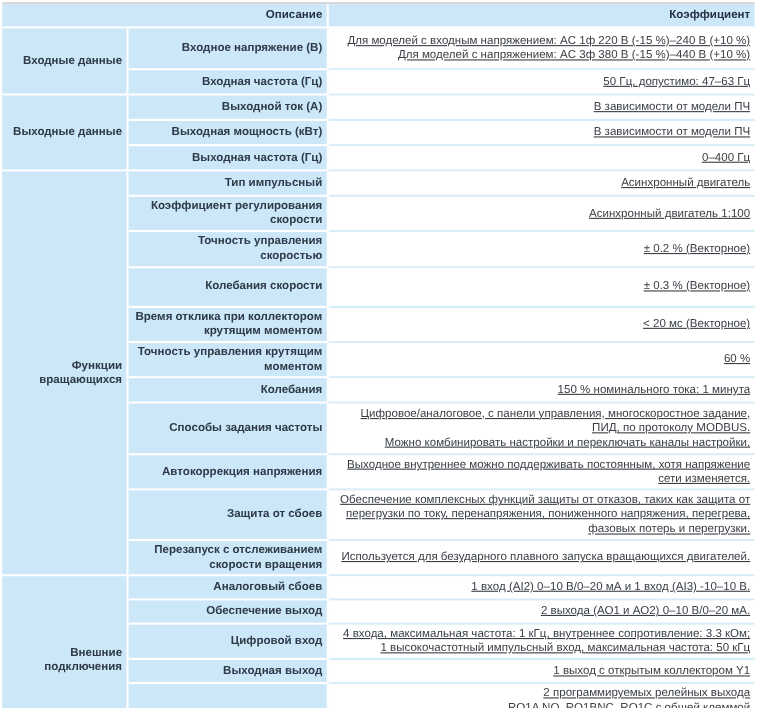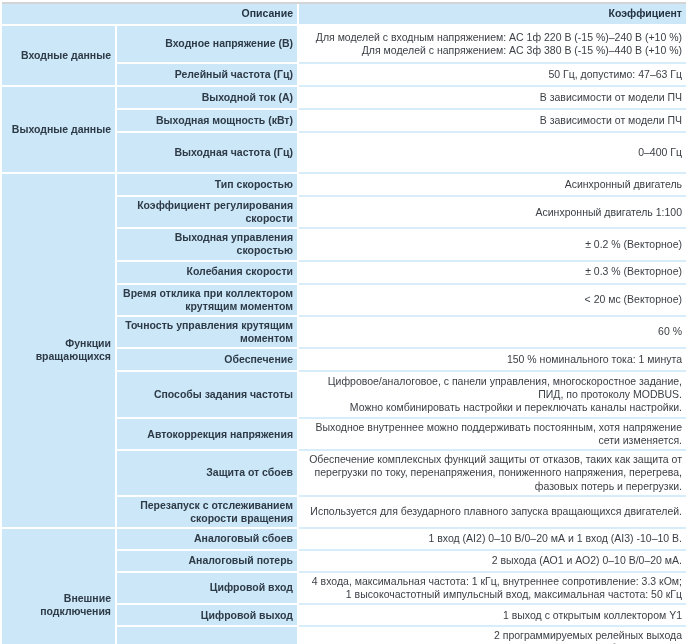--- a/index.html
+++ b/index.html
@@ -47,20 +47,21 @@
     color: #253341;
   }
   
   .cell-value {
     background: #ffffff;
     border-bottom: 2px solid #d8edfa;
     color: #3a3f45;
     font-weight: normal;
     white-space: pre-line;
     padding: 2px 6px;
+    text-decoration: underline;
   }
   tr.last-row .cell-blue { border-bottom: none; }
   tr.last-row .cell-value { border-bottom: none; }
 </style>
 </head>
 <body>
 
 <div class="page">
   <table class="spec-table">
     <colgroup>
@@ -76,65 +77,65 @@
     </thead>
     <tbody>
 
       <tr style="height:38px">
         <td rowspan="2" class="cell-blue">Входные данные</td>
         <td class="cell-blue">Входное напряжение (В)</td>
         <td class="cell-value">Для моделей с входным напряжением: AC 1ф 220 В (-15 %)–240 В (+10 %)
 Для моделей с напряжением: AC 3ф 380 В (-15 %)–440 В (+10 %)</td>
       </tr>
       <tr style="height:23px">
-        <td class="cell-blue">Релейный частота (Гц)</td>
+        <td class="cell-blue">Входная частота (Гц)</td>
         <td class="cell-value">50 Гц, допустимо: 47–63 Гц</td>
       </tr>
 
       <tr style="height:23px">
         <td rowspan="3" class="cell-blue">Выходные данные</td>
         <td class="cell-blue">Выходной ток (А)</td>
         <td class="cell-value">В зависимости от модели ПЧ</td>
       </tr>
       <tr style="height:23px">
         <td class="cell-blue">Выходная мощность (кВт)</td>
         <td class="cell-value">В зависимости от модели ПЧ</td>
       </tr>
-      <tr style="height:41px">
+      <tr style="height:23px">
         <td class="cell-blue">Выходная частота (Гц)</td>
         <td class="cell-value">0–400 Гц</td>
       </tr>
 
       <tr style="height:23px">
         <td rowspan="11" class="cell-blue">Функции вращающихся</td>
-        <td class="cell-blue">Тип скоростью</td>
+        <td class="cell-blue">Тип импульсный</td>
         <td class="cell-value">Асинхронный двигатель</td>
       </tr>
       <tr style="height:30px">
         <td class="cell-blue">Коэффициент регулирования скорости</td>
         <td class="cell-value">Асинхронный двигатель 1:100</td>
       </tr>
       <tr style="height:23px">
-        <td class="cell-blue">Выходная управления скоростью</td>
+        <td class="cell-blue">Точность управления скоростью</td>
         <td class="cell-value">± 0.2 % (Векторное)</td>
       </tr>
-      <tr style="height:23px">
+      <tr style="height:36px">
         <td class="cell-blue">Колебания скорости</td>
         <td class="cell-value">± 0.3 % (Векторное)</td>
       </tr>
       <tr style="height:30px">
         <td class="cell-blue">Время отклика при коллектором крутящим моментом</td>
         <td class="cell-value">&lt; 20 мс (Векторное)</td>
       </tr>
       <tr style="height:30px">
         <td class="cell-blue">Точность управления крутящим моментом</td>
         <td class="cell-value">60 %</td>
       </tr>
       <tr style="height:23px">
-        <td class="cell-blue">Обеспечение</td>
+        <td class="cell-blue">Колебания</td>
         <td class="cell-value">150 % номинального тока: 1 минута</td>
       </tr>
       <tr style="height:47px">
         <td class="cell-blue">Способы задания частоты</td>
         <td class="cell-value">Цифровое/аналоговое, с панели управления, многоскоростное задание,
 ПИД, по протоколу MODBUS.
 Можно комбинировать настройки и переключать каналы настройки.</td>
       </tr>
       <tr style="height:31px">
         <td class="cell-blue">Автокоррекция напряжения</td>
@@ -151,30 +152,30 @@
         <td class="cell-blue">Перезапуск с отслеживанием скорости вращения</td>
         <td class="cell-value">Используется для безударного плавного запуска вращающихся двигателей.</td>
       </tr>
 
       <tr style="height:22px">
         <td rowspan="5" class="cell-blue">Внешние подключения</td>
         <td class="cell-blue">Аналоговый сбоев</td>
         <td class="cell-value">1 вход (AI2) 0–10 В/0–20 мА и 1 вход (AI3) -10–10 В.</td>
       </tr>
       <tr style="height:22px">
-        <td class="cell-blue">Аналоговый потерь</td>
+        <td class="cell-blue">Обеспечение выход</td>
         <td class="cell-value">2 выхода (АО1 и АО2) 0–10 В/0–20 мА.</td>
       </tr>
       <tr style="height:31px">
         <td class="cell-blue">Цифровой вход</td>
         <td class="cell-value">4 входа, максимальная частота: 1 кГц, внутреннее сопротивление: 3.3 кОм;
 1 высокочастотный импульсный вход, максимальная частота: 50 кГц</td>
       </tr>
       <tr style="height:22px">
-        <td class="cell-blue">Цифровой выход</td>
+        <td class="cell-blue">Выходная выход</td>
         <td class="cell-value">1 выход с открытым коллектором Y1</td>
       </tr>
       <tr style="height:52px" class="last-row">
         <td class="cell-blue">Релейный выход</td>
         <td class="cell-value">2 программируемых релейных выхода
 RO1A NO, RO1BNC, RO1C с общей клеммой
 RO2A NO, RO2B NC, RO2C с общей клеммой
 Коммутационная нагрузка: 3 А/AC 250 В; 1 А/DC 30 В</td>
       </tr>
     </tbody>

